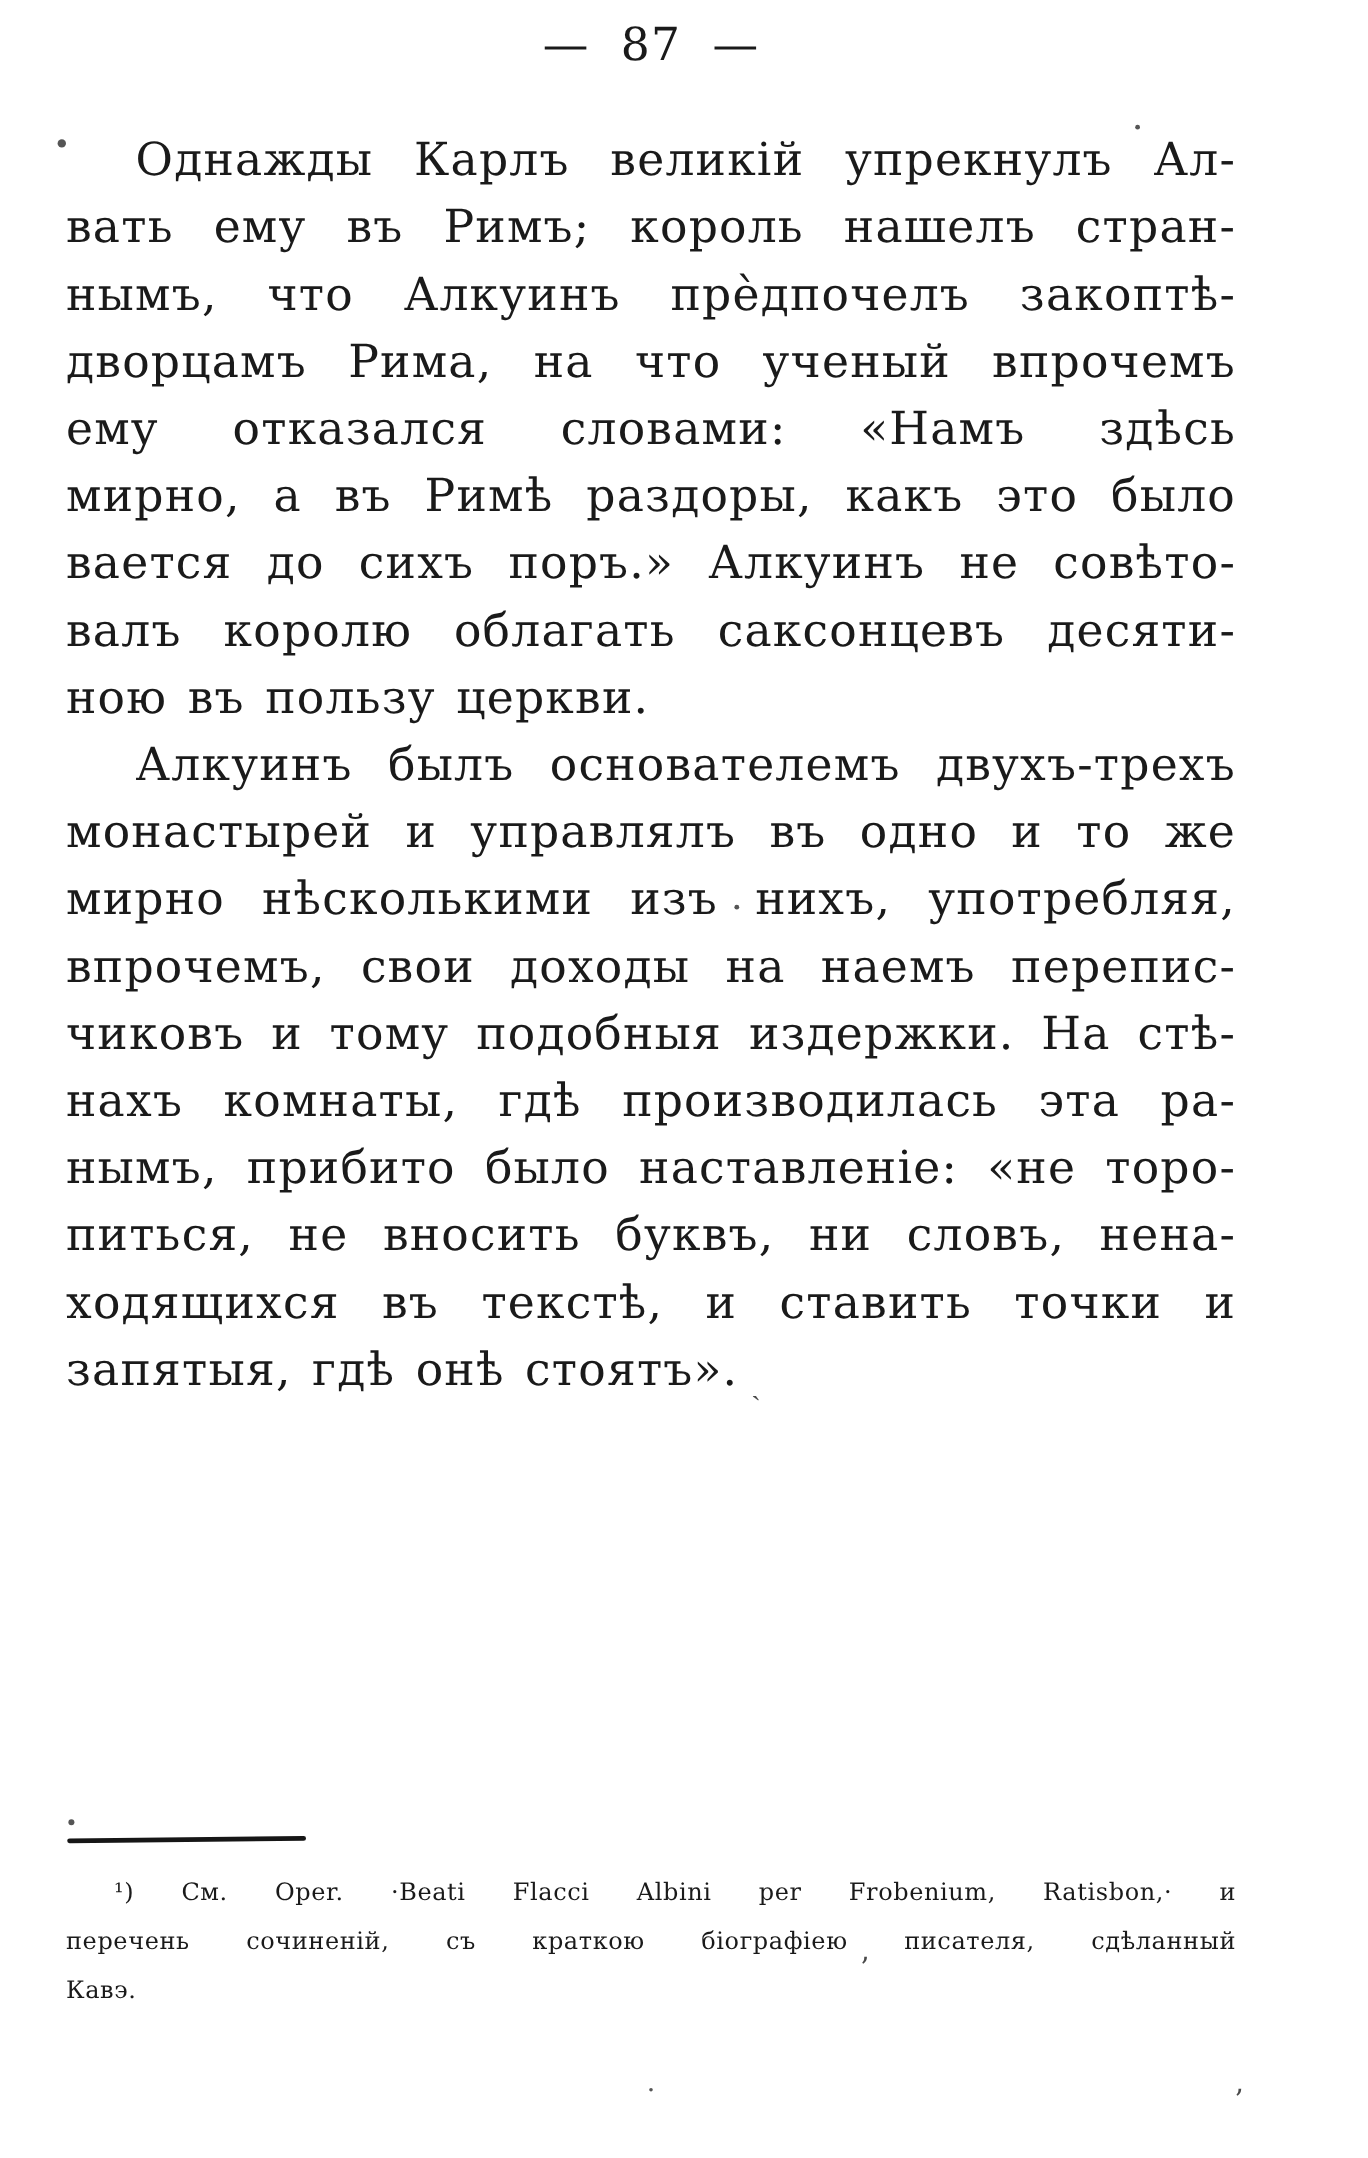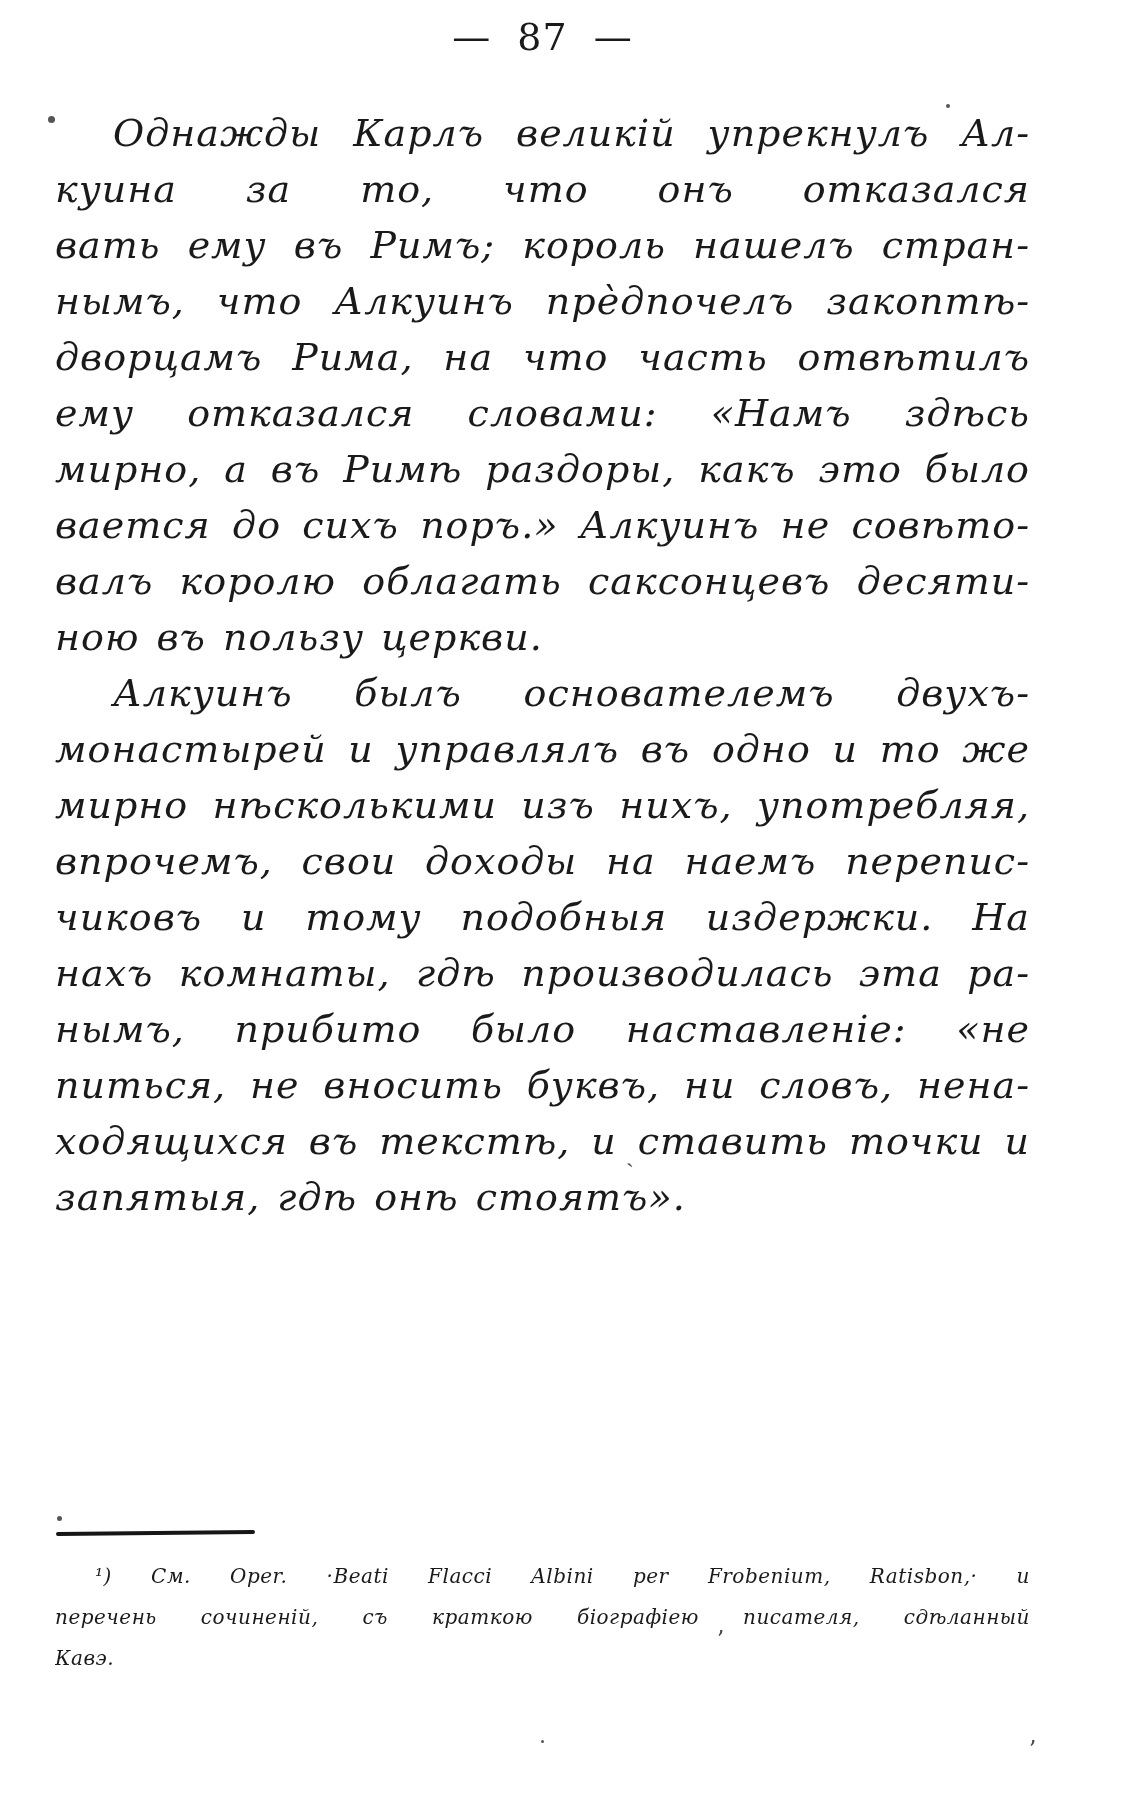--- a/index.html
+++ b/index.html
@@ -21,21 +21,21 @@
     position:absolute;top:105px;left:55px;width:975px;
     font-size:38px;letter-spacing:1px;word-spacing:4px;
   }
   .fn{
     position:absolute;top:1556px;left:55px;width:975px;
     font-size:20px;letter-spacing:0.5px;word-spacing:2px;
   }
   .para{margin:0;padding:0;}
   .tl{
     display:block;overflow:hidden;
-    text-align:justify;text-align-last:justify;font-style:italic;
+    text-align:justify;text-align-last:justify;
     -moz-text-align-last:justify;
   }
   .main .tl{height:56px;line-height:56px;}
   .fn .tl{height:41px;line-height:41px;}
   .main .ind{text-indent:58px;}
   .fn .ind{text-indent:40px;}
   .tl.short{text-align-last:left;-moz-text-align-last:left;}
   .rule{
     position:absolute;top:1531px;left:56px;width:199px;height:4px;
     background:#161616;transform:rotate(-0.6deg);border-radius:2px;
@@ -51,24 +51,23 @@
 
 <div class="page">
 
   <div class="header">
     <span>—</span><span>87</span><span>—</span>
   </div>
 
   <div class="main">
       <div class="para">
         <div class="tl ind">Однажды Карлъ великій упрекнулъ Ал-</div>
-        <div class="tl">куина за то, что онъ отказался сопутство-</div>
         <div class="tl">вать ему въ Римъ; король нашелъ стран-</div>
         <div class="tl">нымъ, что Алкуинъ прѐдпочелъ закоптѣ-</div>
-        <div class="tl">дворцамъ Рима, на что часть отвѣтилъ</div>
+        <div class="tl">дворцамъ Рима, на что ученый впрочемъ</div>
         <div class="tl">ему отказался словами: «Намъ здѣсь</div>
         <div class="tl">мирно, а въ Римѣ раздоры, какъ это было</div>
         <div class="tl">вается до сихъ поръ.» Алкуинъ не совѣто-</div>
         <div class="tl">валъ королю облагать саксонцевъ десяти-</div>
         <div class="tl short">ною въ пользу церкви.</div>
       </div>
       <div class="para">
         <div class="tl ind">Алкуинъ былъ основателемъ двухъ-трехъ</div>
         <div class="tl">монастырей и управлялъ въ одно и то же</div>
         <div class="tl">мирно нѣсколькими изъ нихъ, употребляя,</div>

